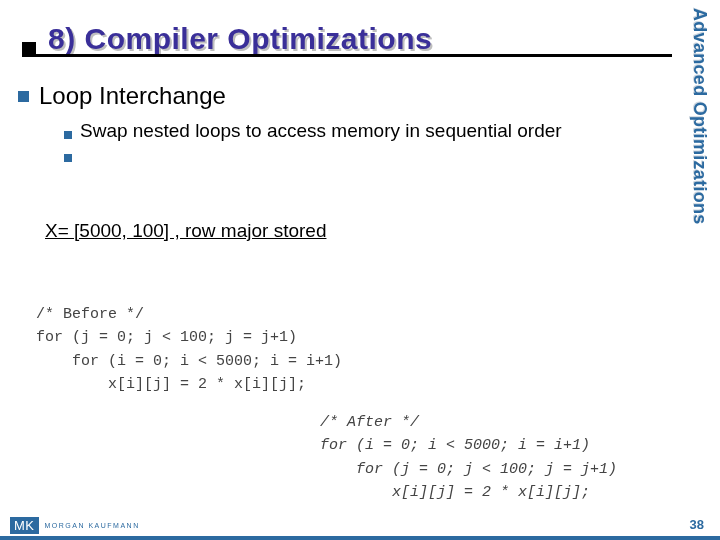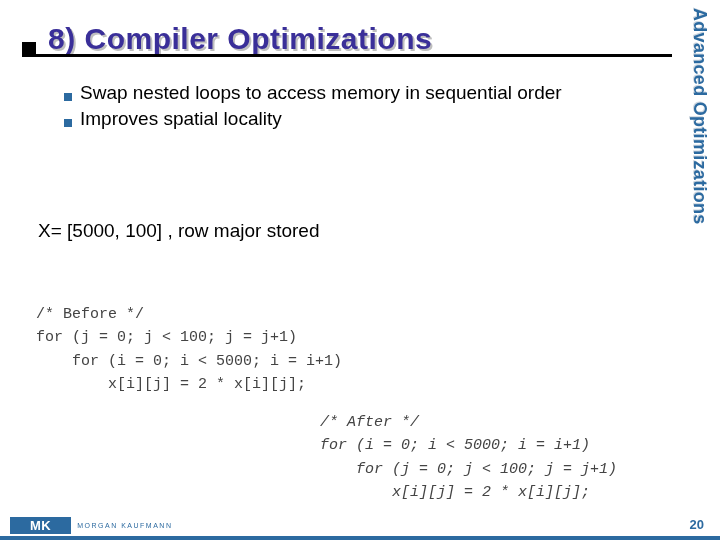--- a/index.html
+++ b/index.html
@@ -96,23 +96,24 @@
     margin-top: 8px;
     flex: 0 0 auto;
   }
   .b2 .txt {
     font-size: 19px;
     color: #000;
   }
 
   .note-line {
     position: absolute;
-    left: 38px;
+    left: 45px;
     top: 220px;
     font-size: 19px;
+    text-decoration: underline;
   }
 
   
   .code {
     font-family: "Courier New", monospace;
     font-size: 15px;
     line-height: 1.55;
     color: #444;
     white-space: pre;
     margin-top: 39px;
@@ -149,23 +150,23 @@
     position: absolute;
     left: 10px;
     bottom: 6px;
     display: flex;
     align-items: center;
     gap: 6px;
   }
   .logo-mark {
     background: #2c6aa0;
     color: #fff;
-    font-weight: 700;
+    font-weight: 400;
     font-size: 13px;
-    padding: 2px 20px;
+    padding: 2px 4px;
     line-height: 1;
     letter-spacing: 0.5px;
   }
   .logo-text {
     color: #2c6aa0;
     font-size: 7px;
     letter-spacing: 1.5px;
     text-transform: uppercase;
   }
   .page-num {
@@ -182,41 +183,44 @@
 
 <div class="title-wrap">
   <h1 class="title">8) Compiler Optimizations</h1>
 </div>
 <div class="title-tick"></div>
 <div class="title-underline"></div>
 
 <div class="side-label">Advanced Optimizations</div>
 
 <div class="bullets">
+  <div class="b1">
+    <span class="sq"></span>
+    <span class="txt">Loop Interchange</span>
+  </div>
   <div class="b2">
     <span class="sq"></span>
     <span class="txt">Swap nested loops to access memory in sequential order</span>
   </div>
   <div class="b2">
     <span class="sq"></span>
-    <span class="txt">Improves spatial locality</span>
   </div>
 </div>
 
 <div class="note-line">X= [5000, 100] , row major stored</div>
 
 <div class="code before">/* Before */
 for (j = 0; j &lt; 100; j = j+1)
     for (i = 0; i &lt; 5000; i = i+1)
         x[i][j] = 2 * x[i][j];</div>
 <div class="code after">/* After */
 for (i = 0; i &lt; 5000; i = i+1)
     for (j = 0; j &lt; 100; j = j+1)
         x[i][j] = 2 * x[i][j];</div>
 
 <div class="footer">
   <div class="logo">
     <span class="logo-mark">MK</span>
     <span class="logo-text">Morgan Kaufmann</span>
   </div>
-  <div class="page-num">20</div>
+  <div class="page-num">38</div>
   <div class="footer-bar"></div>
 </div>
 
 </body></html>

